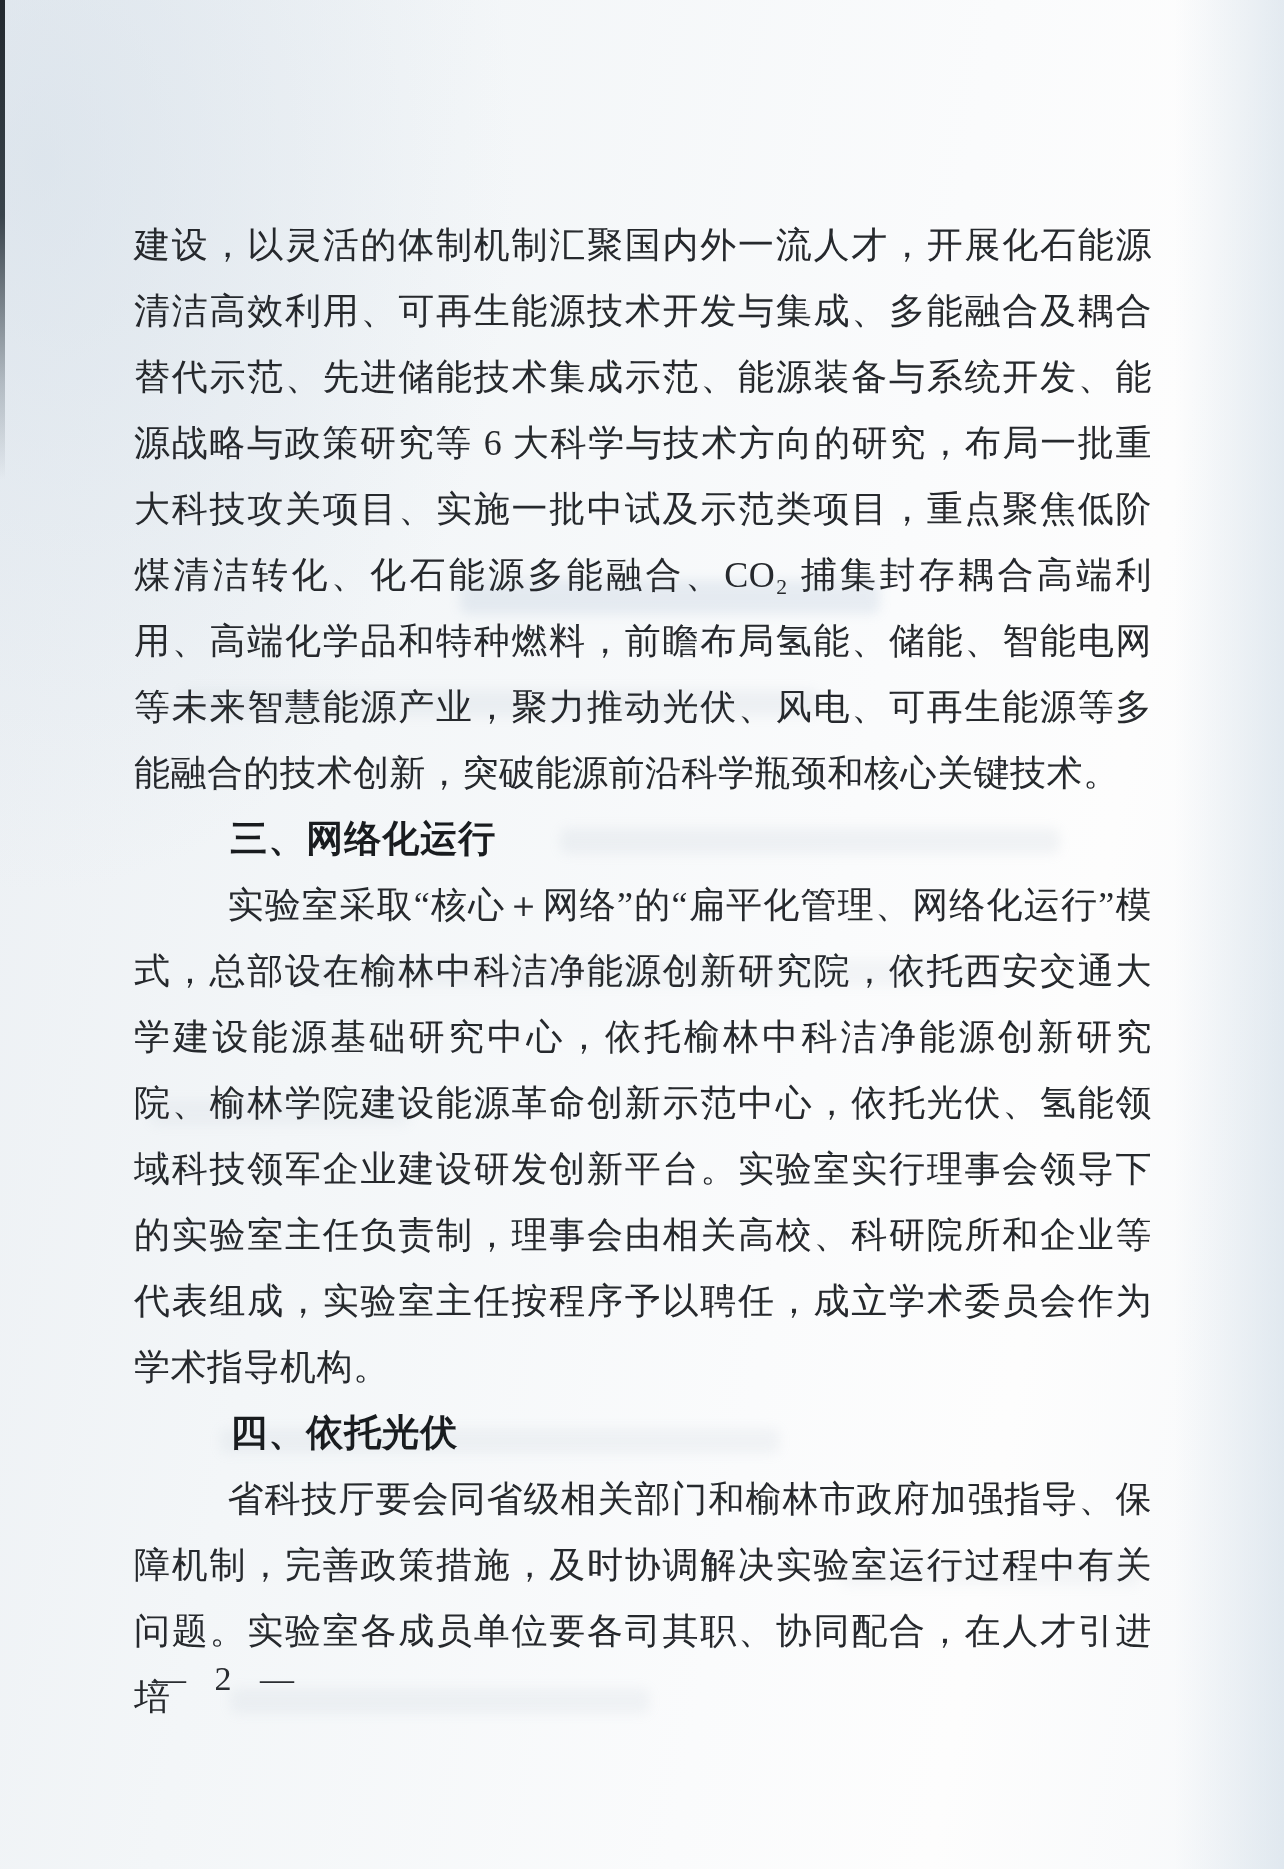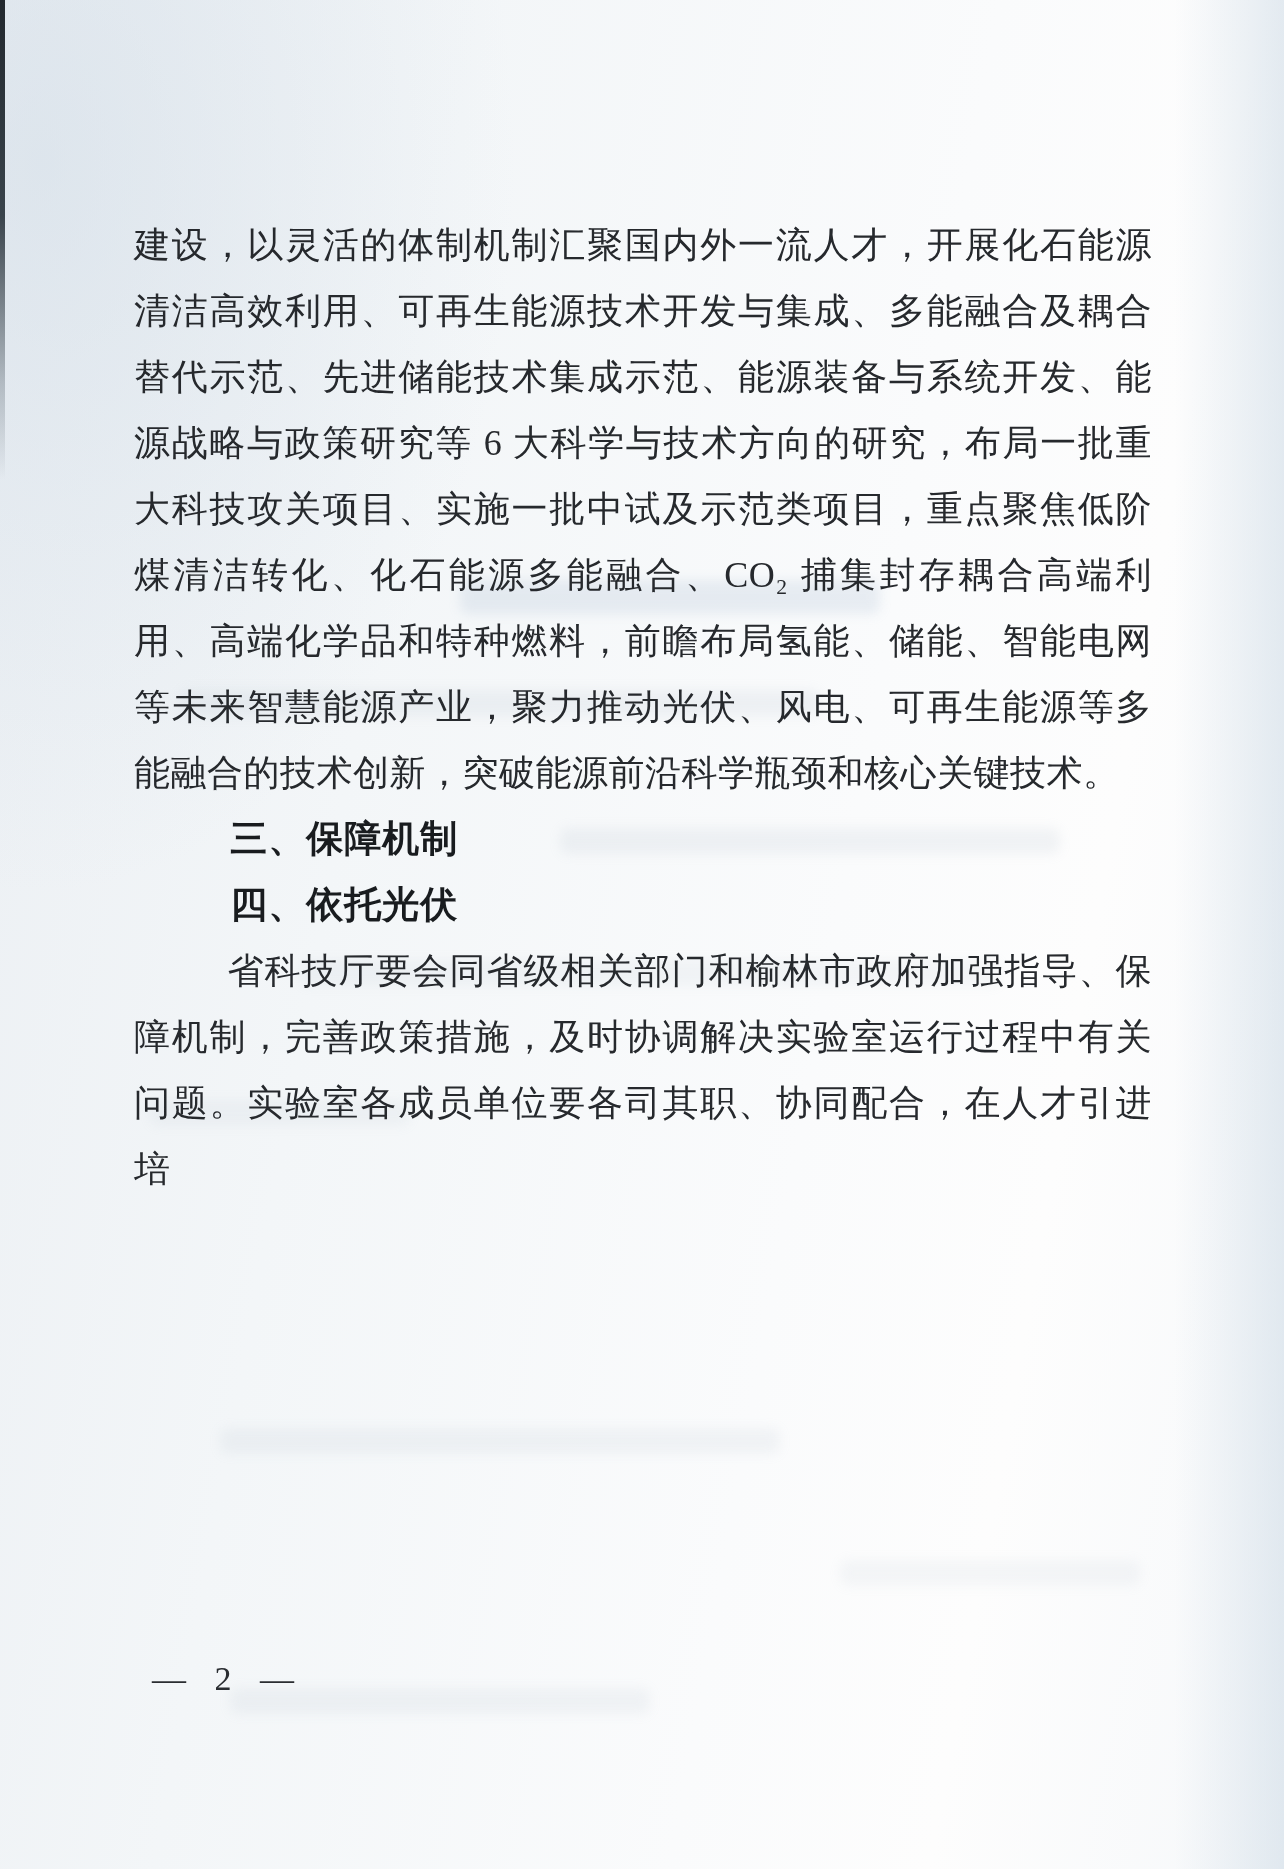--- a/index.html
+++ b/index.html
@@ -110,22 +110,23 @@
   <div class="ghost g3"></div>
   <div class="ghost g4"></div>
   <div class="ghost g5"></div>
   <div class="ghost g6"></div>
   <div class="ghost g7"></div>
   <div class="ghost g8"></div>
 
   <div class="content">
     <p class="para no-indent">建设，以灵活的体制机制汇聚国内外一流人才，开展化石能源清洁高效利用、可再生能源技术开发与集成、多能融合及耦合替代示范、先进储能技术集成示范、能源装备与系统开发、能源战略与政策研究等 6 大科学与技术方向的研究，布局一批重大科技攻关项目、实施一批中试及示范类项目，重点聚焦低阶煤清洁转化、化石能源多能融合、CO₂ 捕集封存耦合高端利用、高端化学品和特种燃料，前瞻布局氢能、储能、智能电网等未来智慧能源产业，聚力推动光伏、风电、可再生能源等多能融合的技术创新，突破能源前沿科学瓶颈和核心关键技术。</p>
 
-    <h3 class="heading">三、保障机制</h3>
+    <h3 class="heading">三、网络化运行</h3>
 
+    <p class="para">实验室采取“核心＋网络”的“扁平化管理、网络化运行”模式，总部设在榆林中科洁净能源创新研究院，依托西安交通大学建设能源基础研究中心，依托榆林中科洁净能源创新研究院、榆林学院建设能源革命创新示范中心，依托光伏、氢能领域科技领军企业建设研发创新平台。实验室实行理事会领导下的实验室主任负责制，理事会由相关高校、科研院所和企业等代表组成，实验室主任按程序予以聘任，成立学术委员会作为学术指导机构。</p>
 
     <h3 class="heading">四、依托光伏</h3>
 
     <p class="para">省科技厅要会同省级相关部门和榆林市政府加强指导、保障机制，完善政策措施，及时协调解决实验室运行过程中有关问题。实验室各成员单位要各司其职、协同配合，在人才引进培</p>
   </div>
 
   <div class="page-number">— 2 —</div>
 
 </div>
 

